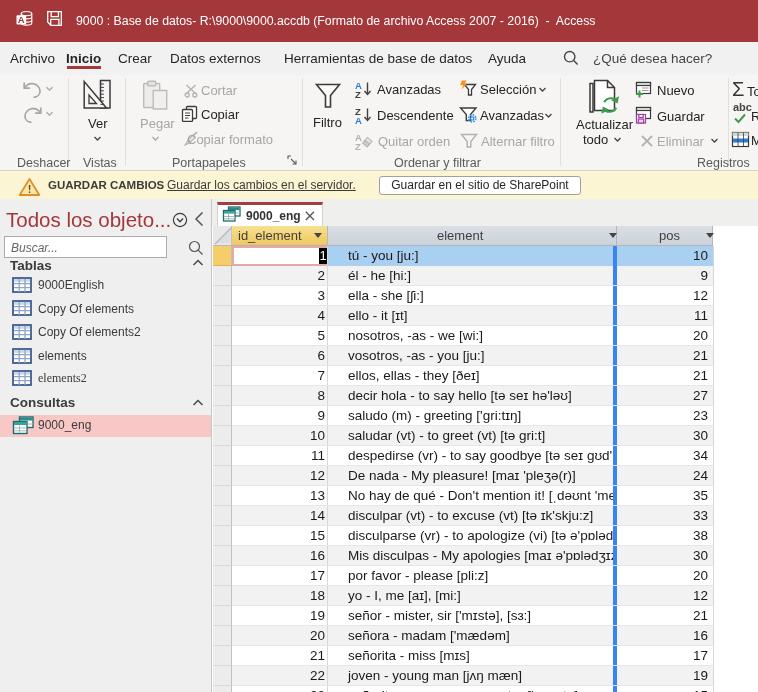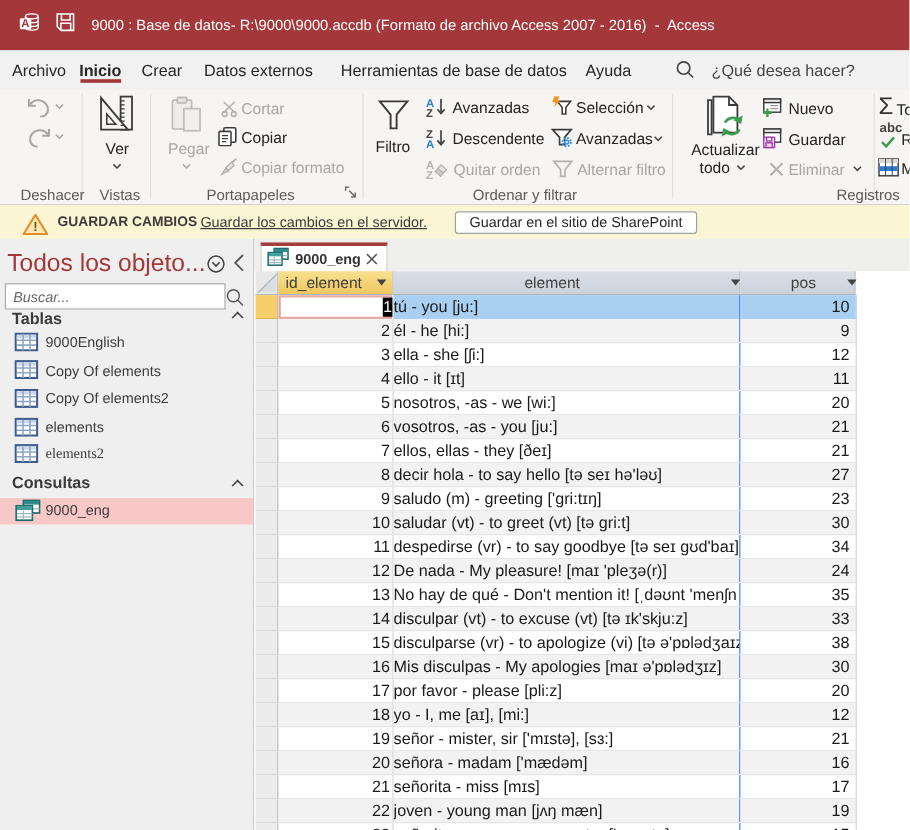--- a/index.html
+++ b/index.html
@@ -21,40 +21,40 @@
 .rtext { position:absolute; font-size:13px; color:#252423; white-space:nowrap; }
 .rgrey { color:#A8A6A4 !important; }
 
 #warnbar { left:0; top:171px; width:758px; height:28px; background:#FCF5D3; }
 #warn-label { left:48px; top:8px; font-size:11.5px; font-weight:bold; color:#3B3B3B; }
 #warn-link { left:167px; top:7px; font-size:12px; color:#3B3B3B; text-decoration:underline; }
 #sp-btn { left:379px; top:5px; width:202px; height:19px; background:#fff; border:1px solid #A0A0A0; border-radius:3px; font-size:12px; color:#262626; text-align:center; line-height:17px; }
 
 #navpane { left:0; top:199px; width:212px; height:493px; background:#EFEFEF; border-right:1px solid #C8C6C4; }
 #nav-title { left:6px; top:9px; font-size:20.5px; color:#A4373A; white-space:nowrap; }
-#searchbox { left:4px; top:37px; width:184px; height:22px; background:#fff; border:1px solid #ABABAB; }
+#searchbox { left:4px; top:37px; width:163px; height:22px; background:#fff; border:1px solid #ABABAB; }
 #searchbox span { position:absolute; left:6px; top:4px; font-size:12px; font-style:italic; color:#666; }
 .navsec { position:absolute; left:10px; font-size:13.5px; font-weight:bold; color:#3B3B3B; }
 .navitem { position:absolute; left:38px; font-size:12px; color:#3B3B3B; white-space:nowrap; }
 #navsel { left:0px; top:216px; width:211px; height:22px; background:#F8C8C6; }
 
 #tabbar { left:212px; top:199px; width:546px; height:27px; background:#EFEFEE; }
 #tab1 { left:5px; top:3px; width:106px; height:24px; background:#fff; border-top:3px solid #A43E3E; border-left:1px solid #D2D0CE; border-right:1px solid #D2D0CE; }
 #tab1 span { position:absolute; left:28px; top:4px; font-size:12px; font-weight:bold; color:#333; }
 
 #sheet { left:212px; top:226px; width:546px; height:466px; background:#fff; }
 .hcell { position:absolute; top:0; height:20px; background:linear-gradient(#DADFE5,#CBD2D9); border-right:1px solid #B2B8BE; border-bottom:1px solid #AEB4BA; font-size:13px; color:#3F3F3F; }
 #hsel { left:1px; width:19px; background:#E8E8E8; border-right:1px solid #C0C0C0; border-bottom:1px solid #B8B8B8; }
 #hid { left:20px; width:96px; background:linear-gradient(#F8E091,#EFC75F); }
 .hdrtxt { position:absolute; top:2px; }
 .hcaret { position:absolute; top:7px; width:0; height:0; border-left:4px solid transparent; border-right:4px solid transparent; border-top:5px solid #444; }
 .row { position:absolute; left:1px; width:712px; height:20px; }
 .rsel { position:absolute; left:0px; top:0; width:19px; height:20px; background:#ECECEC; border-right:1px solid #C0C0C0; border-bottom:1px solid #D9D9D9; }
 .cid { position:absolute; left:19px; top:0; width:96px; height:20px; font-size:13.5px; color:#1A1A1A; text-align:right; padding:2px 2px 0 0; border-right:1px solid #D4D9DD; }
-.cel { position:absolute; left:115px; top:0; width:289px; height:20px; font-size:13.5px; color:#1A1A1A; padding:2px 0 0 0; border-right:1px solid #3b82f6; overflow:hidden; white-space:nowrap; }
+.cel { position:absolute; left:115px; top:0; width:289px; height:20px; font-size:13.5px; color:#1A1A1A; padding:2px 0 0 20px; border-right:4px solid #3b82f6; overflow:hidden; white-space:nowrap; }
 .cpos { position:absolute; left:404px; top:0; width:97px; height:20px; font-size:13.5px; color:#1A1A1A; text-align:right; padding:2px 5px 0 0; border-right:1px solid #D4D9DD; }
 .row .bline { position:absolute; left:19px; top:19px; width:482px; height:1px; background:#E4E7EA; }
 .even .cid, .even .cel, .even .cpos { background:#F2F2F2; }
 svg { display:block; }
 </style></head>
 <body>
 
 <div class="abs" id="titlebar"></div>
 <div class="abs" id="title-text">9000 : Base de datos- R:\9000\9000.accdb (Formato de archivo Access 2007 - 2016)&nbsp; -&nbsp; Access</div>
 <div class="abs" id="icon-access" style="left:15px;top:11px;"></div>
@@ -168,21 +168,21 @@
       </svg>
     </div>
 <div class="rtext" style="left:201px;top:107px;">Copiar</div>
 <div class="abs" style="left:183px;top:131px;">
       <svg width="16" height="16">
         <path d="M14 1.2 L9.3 5.2" stroke="#B3B1AF" stroke-width="1.6" fill="none"></path>
         <path d="M10 4.2 L12.2 6.6 L7.6 11 L5.2 8.6 Z" fill="#E6E5E4" stroke="#B3B1AF" stroke-width="1.1"></path>
         <path d="M5 9.2 L1.6 14.4 L7.4 11.6 Z" fill="#CFCECD" stroke="#B3B1AF" stroke-width="1"></path>
       </svg>
     </div>
-<div class="rtext rgrey" style="left:201px;top:132px;text-align:center;">Copiar formato</div>
+<div class="rtext rgrey" style="left:187px;top:132px;text-align:center;">Copiar formato</div>
 <div class="abs" style="left:287px;top:155px;">
       <svg width="11" height="11">
         <g stroke="#5C5A58" fill="none" stroke-width="1.1">
           <path d="M1 4 V1 H4"></path>
           <path d="M4 4 L9 9"></path>
           <path d="M9 5.5 V9 H5.5"></path>
         </g>
       </svg>
     </div>
 

